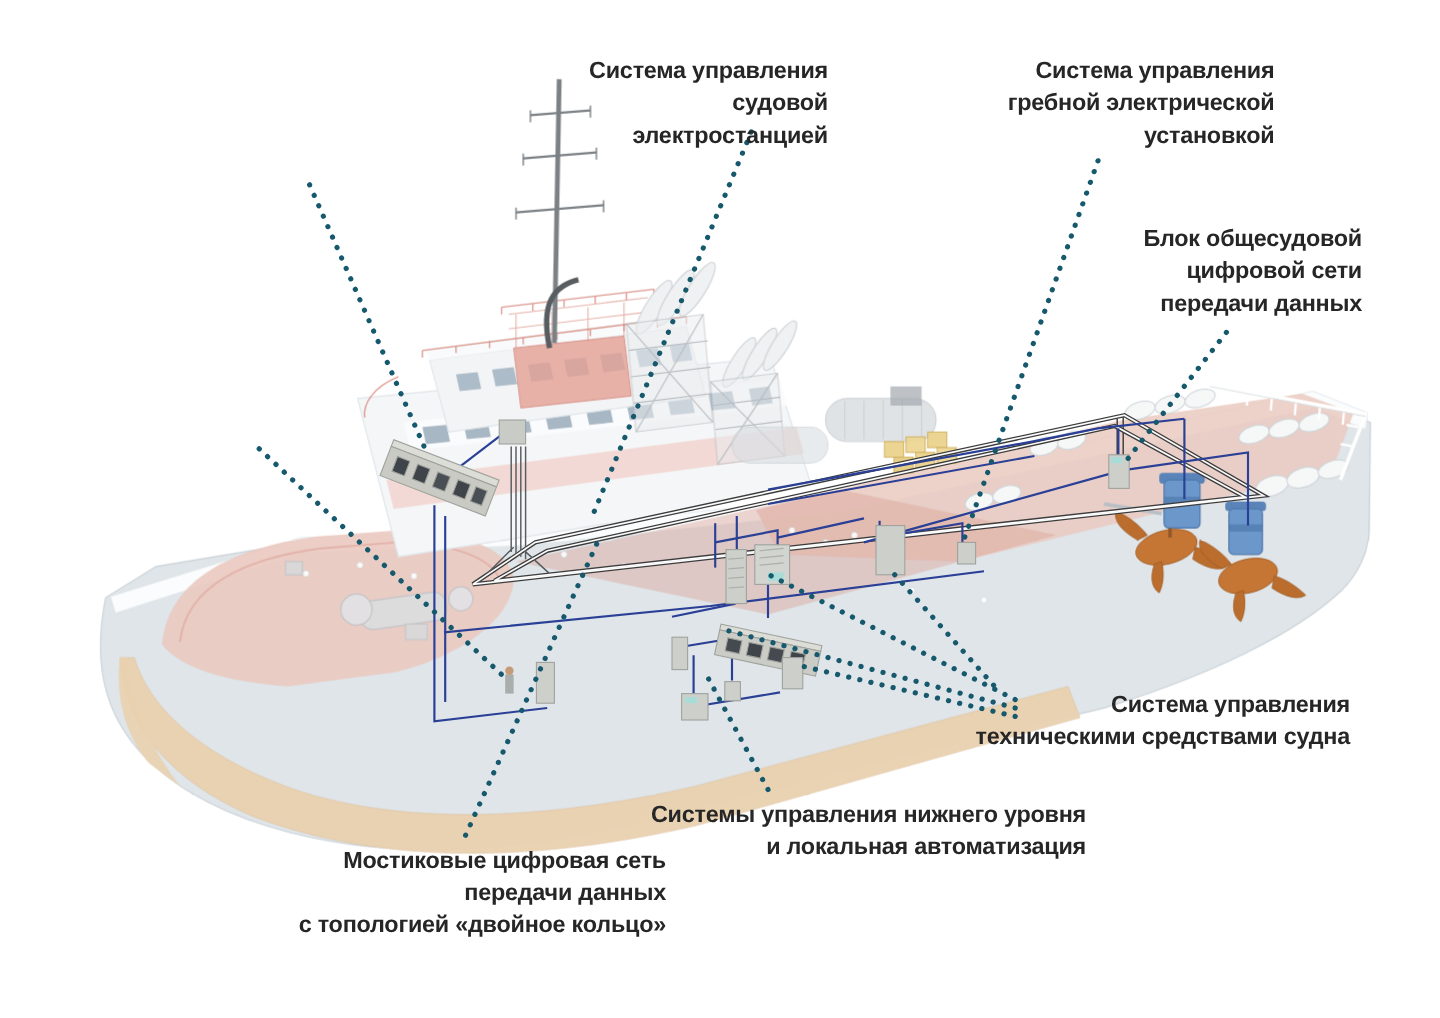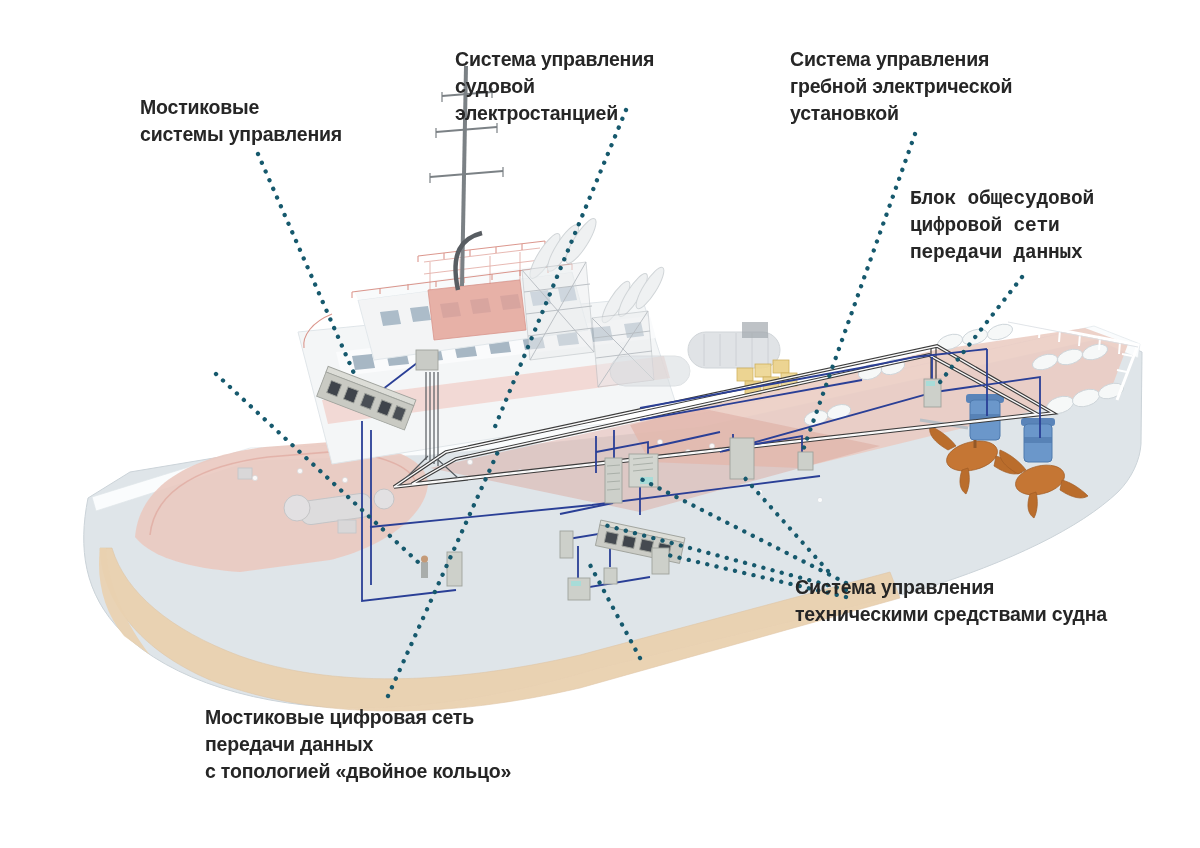--- a/index.html
+++ b/index.html
@@ -1,24 +1,24 @@
 <!DOCTYPE html>
 <html><head>
 <meta charset="utf-8">
 <style>
   html,body{margin:0;padding:0;background:#ffffff;}
   #stage{position:relative;width:1200px;height:848px;background:#ffffff;overflow:hidden;
          font-family:"Liberation Sans","DejaVu Sans",sans-serif;}
   #ship-svg{position:absolute;left:0;top:0;}
   .lbl{position:absolute;font-weight:700;font-size:19.5px;line-height:1.38;color:#262626;
-       text-align:left;white-space:pre-line;letter-spacing:-0.2px;}
+       text-align:right;white-space:pre-line;letter-spacing:-0.2px;}
   #lbl-bridge   {left:140px;top:94px; width:275px;}
   #lbl-power    {left:455px;top:46px; width:235px;}
   #lbl-prop     {left:790px;top:46px; width:272px;}
-  #lbl-netblock {left:910px;top:186px;width:225px;font-family:Liberation Mono, monospace;}
+  #lbl-netblock {left:910px;top:186px;width:225px;}
   #lbl-alarm    {left:50px; top:282px;width:272px;}
   #lbl-tech     {left:795px;top:574px;width:330px;}
   #lbl-lower    {left:520px;top:666px;width:385px;}
   #lbl-ring     {left:205px;top:704px;width:350px;}
 </style>
 </head>
 <body>
 
 <div id="stage">
 
@@ -319,28 +319,28 @@
     <path d="M216,374 L419,563"></path>
     <path d="M846,583 L637,477"></path>
     <path d="M846,590 L601,524"></path>
     <path d="M846,597 L668,555"></path>
     <path d="M828,571 L743,476"></path>
     <path d="M640,658 L589,563"></path>
     <path d="M388,696 L501,445"></path>
   </g>
 </svg>
 
-  <div class="lbl" id="lbl-bridge">Мостиковые
-системы управления</div>
   <div class="lbl" id="lbl-power">Система управления
 судовой электростанцией</div>
   <div class="lbl" id="lbl-prop">Система управления
 гребной электрической
 установкой</div>
   <div class="lbl" id="lbl-netblock">Блок общесудовой
 цифровой сети
 передачи данных</div>
   <div class="lbl" id="lbl-tech">Система управления
 техническими средствами судна</div>
+  <div class="lbl" id="lbl-lower">Системы управления нижнего уровня
+и локальная автоматизация</div>
   <div class="lbl" id="lbl-ring">Мостиковые цифровая сеть
 передачи данных
 с топологией «двойное кольцо»</div>
 </div>
 
 </body></html>

